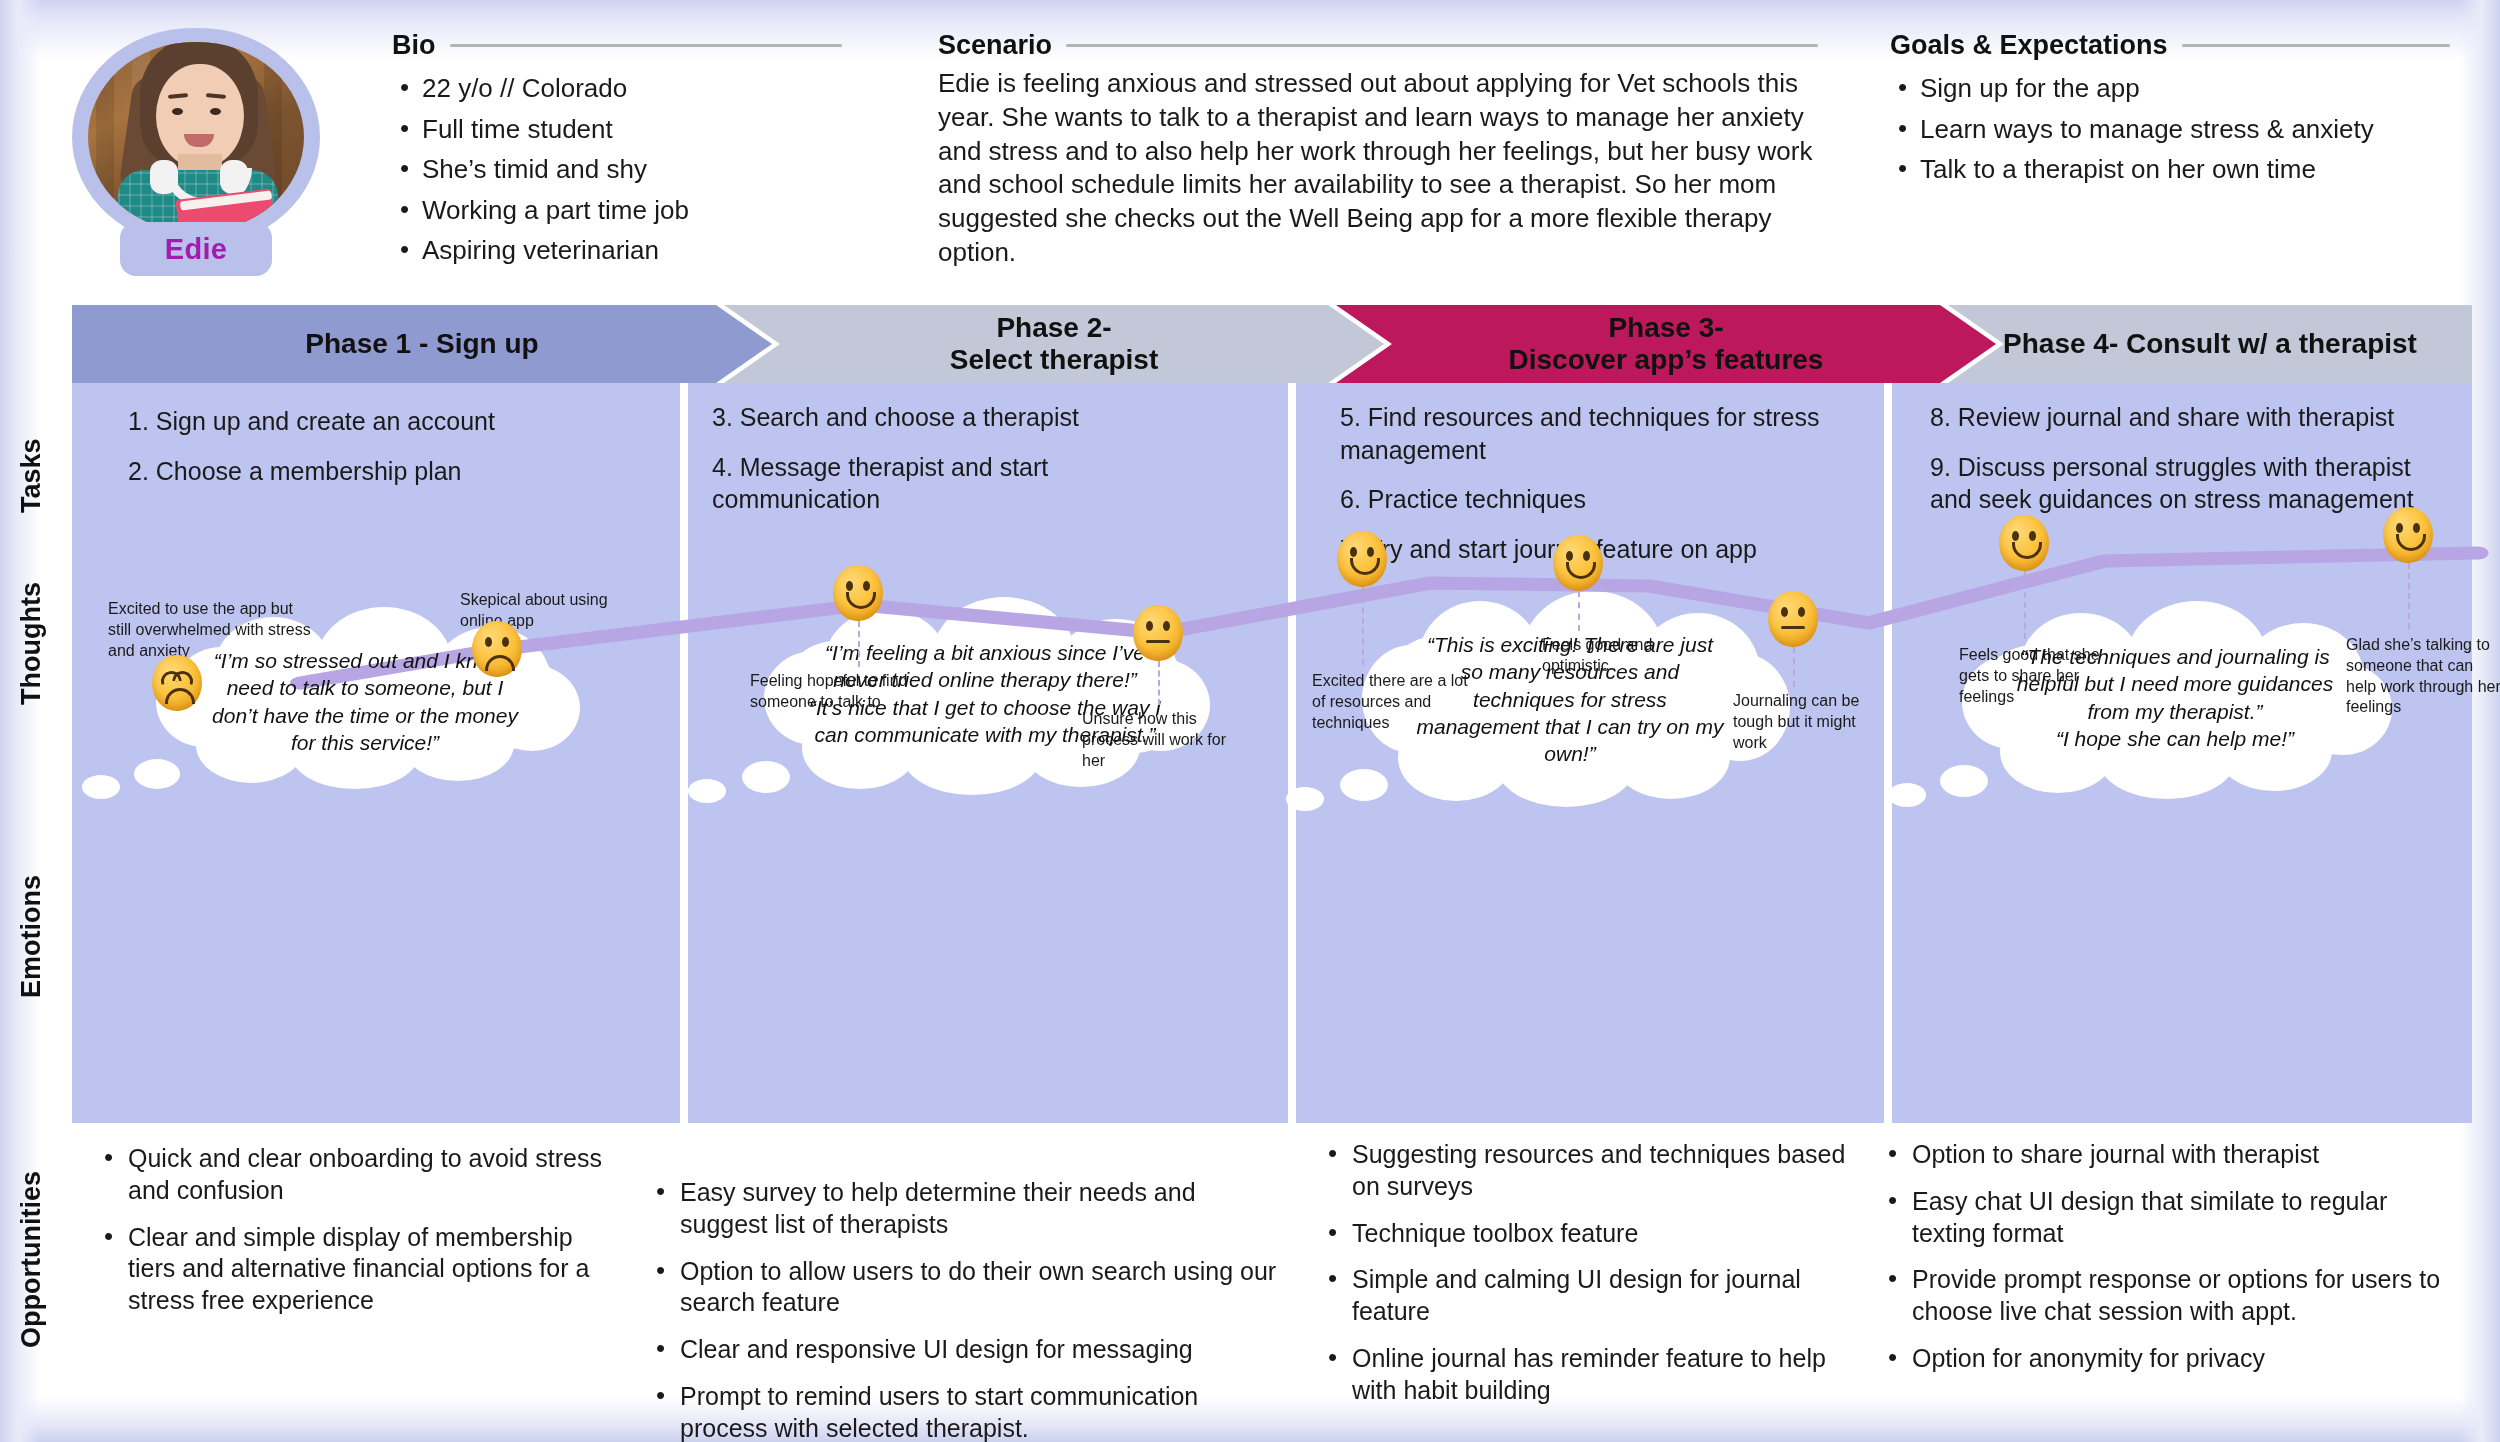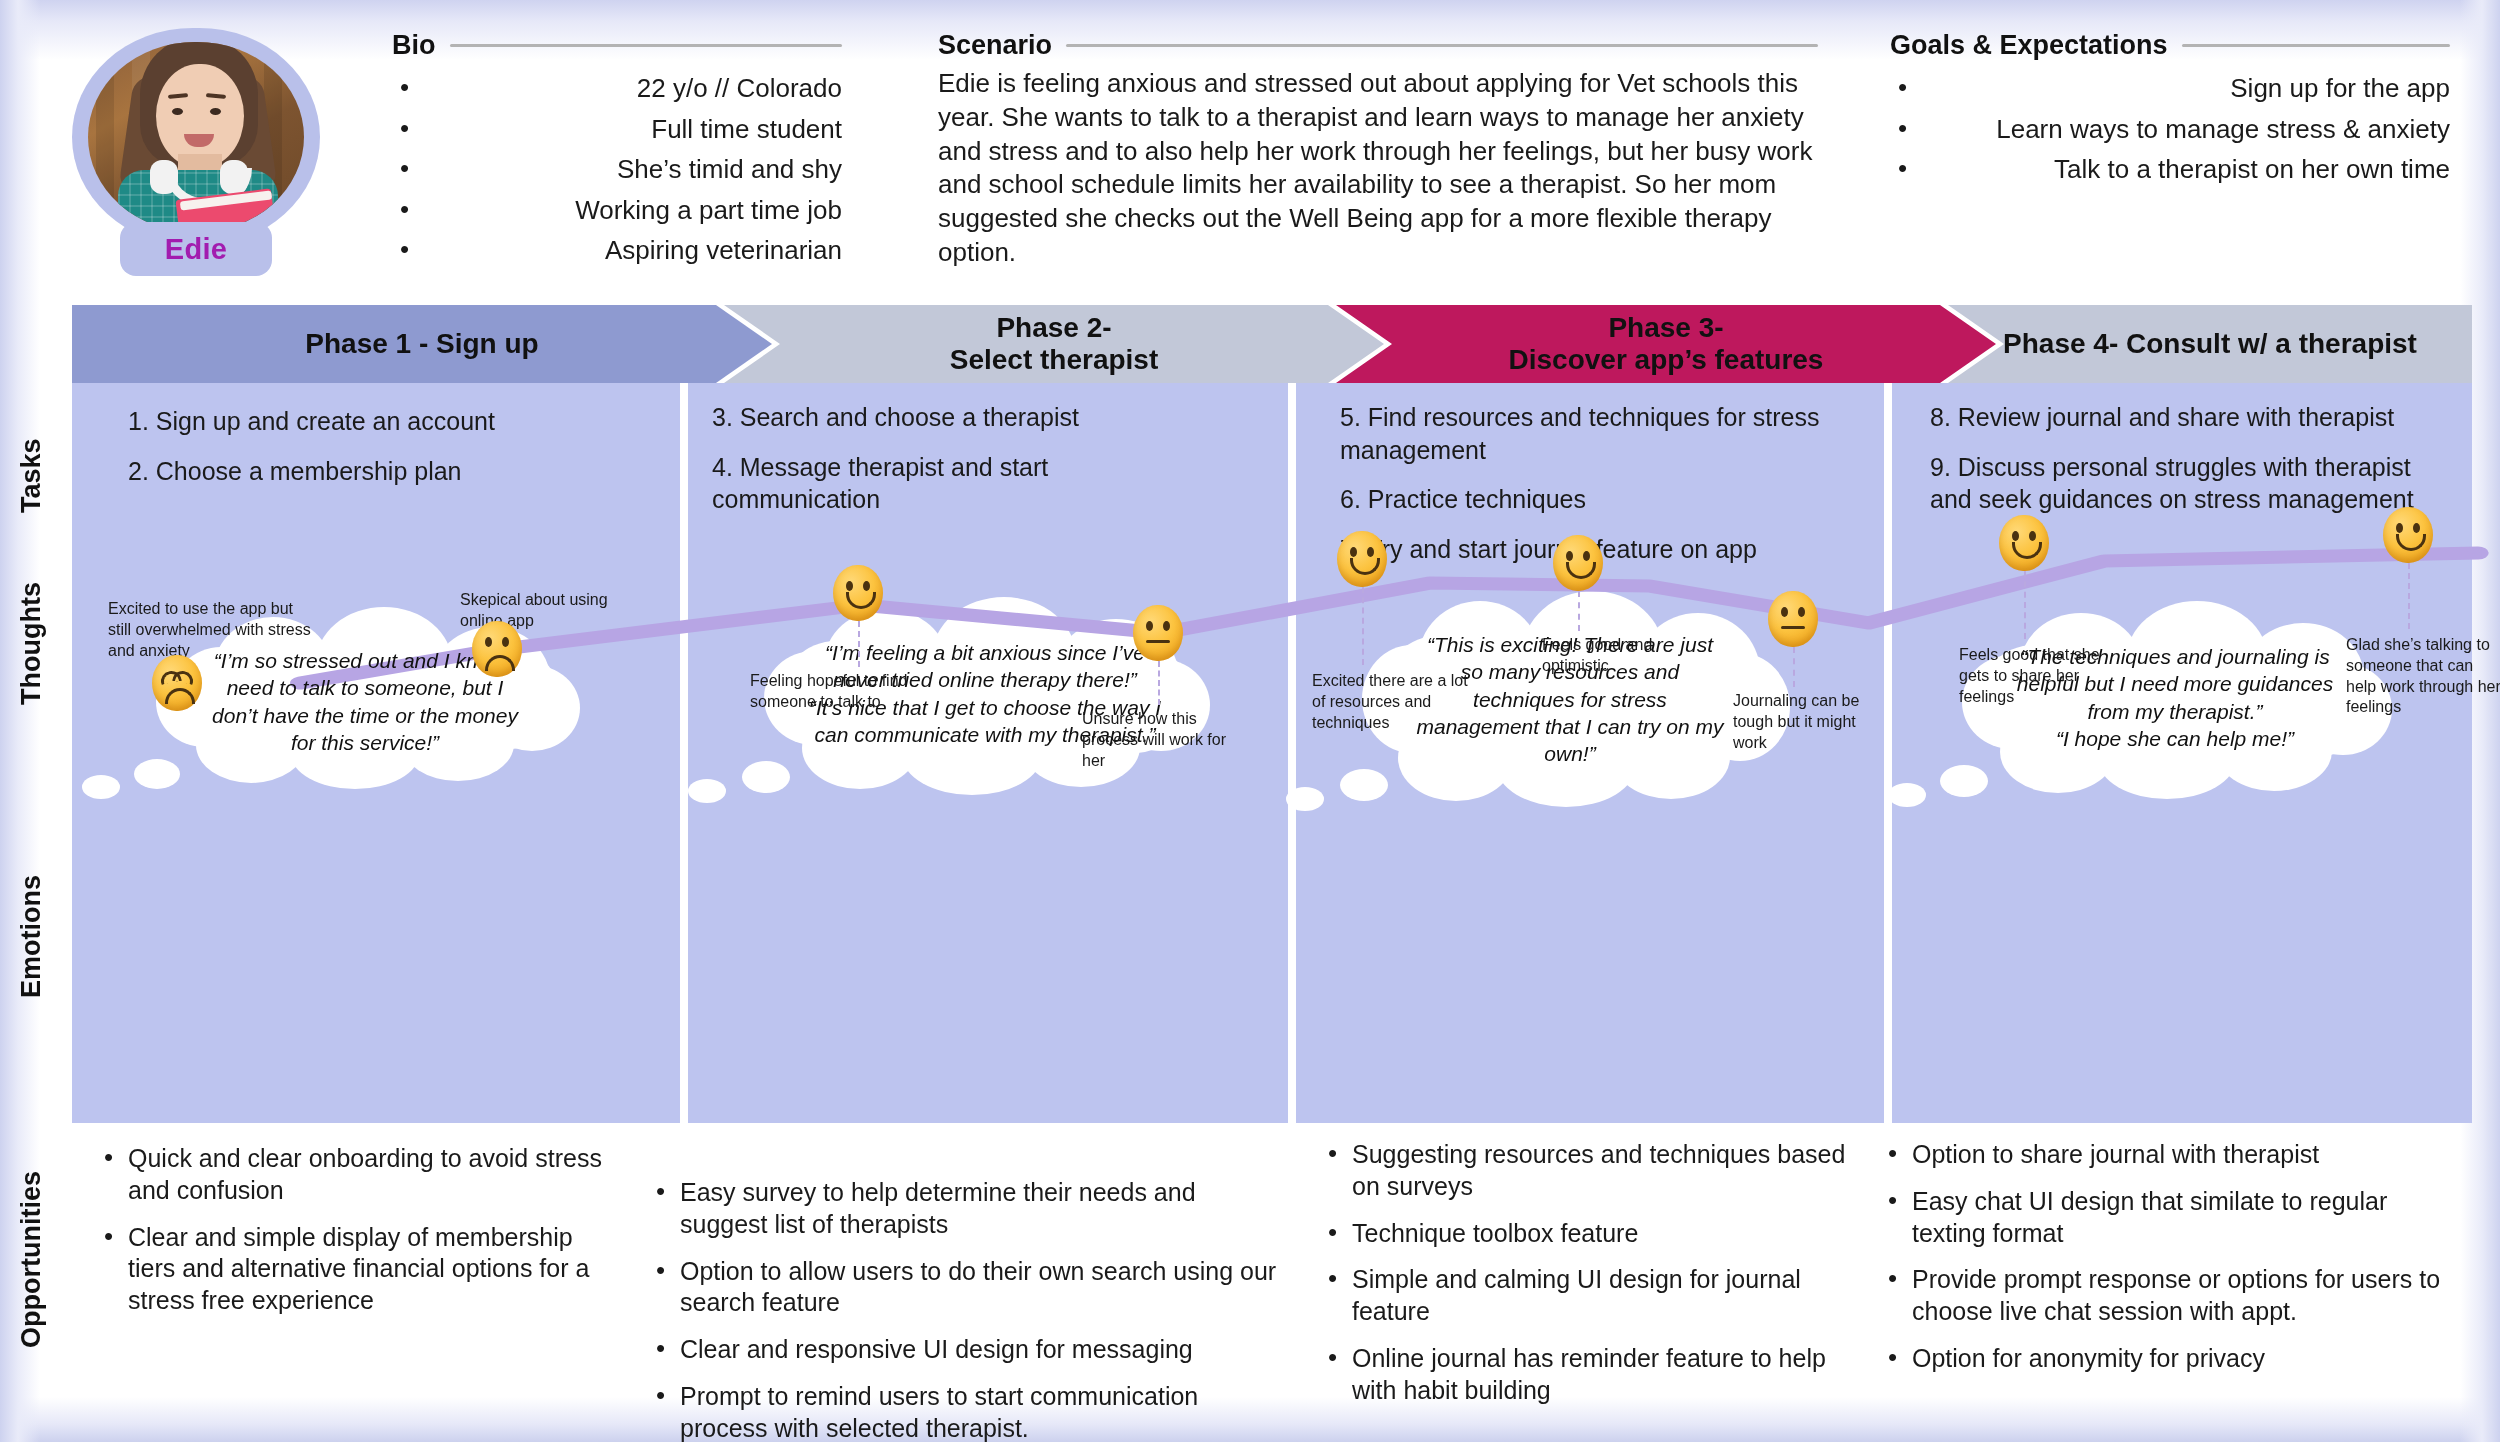--- a/index.html
+++ b/index.html
@@ -120,21 +120,21 @@
   .block{position:absolute;}
   .block-head{
     display:flex;align-items:center;gap:14px;margin-bottom:6px;
   }
   .block-head .ttl{
     font-size:27px;font-weight:bold;color:#111;white-space:nowrap;
   }
   .block-head .rule{
     flex:1;height:3px;background:#b3b3b3;border-radius:2px;
   }
-  ul.plainlist{margin:10px 0 0 0;padding:0 0 0 30px;list-style:none;text-align:right;}
+  ul.plainlist{margin:10px 0 0 0;padding:0 0 0 30px;list-style:none;}
   ul.plainlist li{
     position:relative;font-size:26px;line-height:1.33;color:#1a1a1a;margin-bottom:6px;
   }
   ul.plainlist li:before{
     content:"•";position:absolute;left:-22px;top:-1px;font-size:26px;color:#1a1a1a;
   }
   .scenario-body{
     font-size:26px;line-height:1.30;color:#1a1a1a;margin-top:4px;
   }
 

